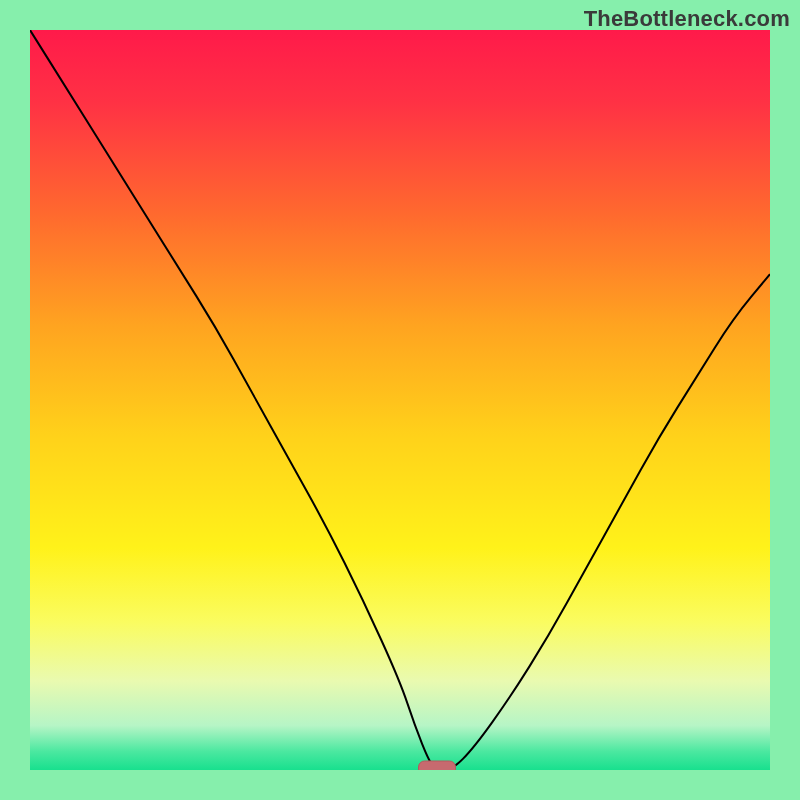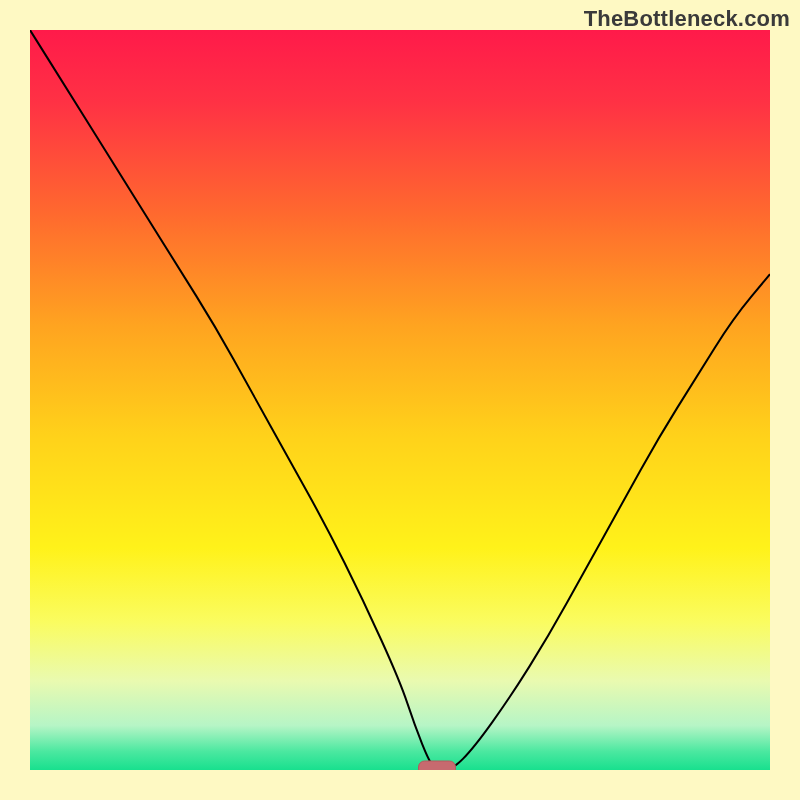--- a/index.html
+++ b/index.html
@@ -10,21 +10,21 @@
     background: #000;
     overflow: hidden;
     font-family: Arial, Helvetica, sans-serif;
   }
   .chart-frame {
     position: absolute;
     left: 0;
     top: 0;
     width: 800px;
     height: 800px;
-    background: #fef9c3;
+    background: #86efac;
   }
   .plot-area {
     position: absolute;
     left: 30px;
     top: 30px;
     width: 740px;
     height: 740px;
     overflow: hidden;
   }
   .gradient-bg {

